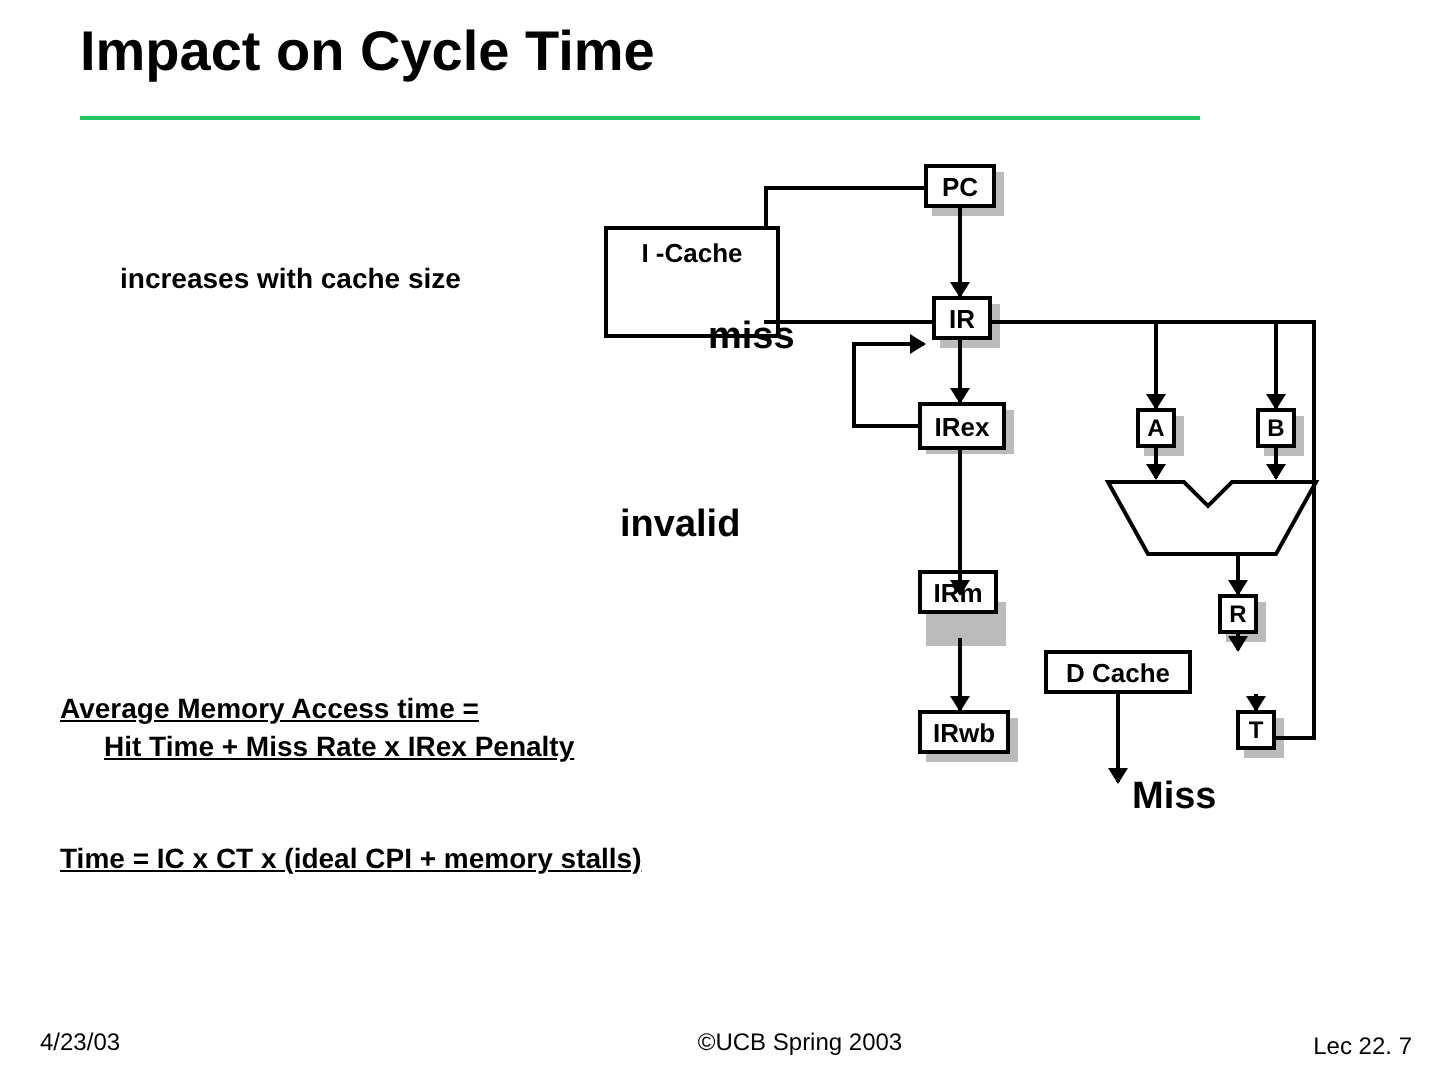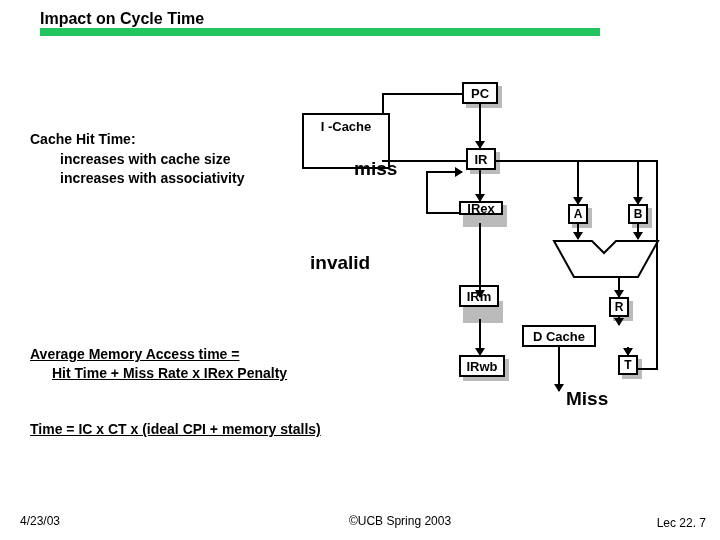--- a/index.html
+++ b/index.html
@@ -3,22 +3,22 @@
 <meta charset="utf-8">
 <style>
   * { box-sizing: border-box; margin: 0; padding: 0; }
   body {
     width: 720px; height: 540px;
     font-family: Arial, Helvetica, sans-serif;
     position: relative; background: #fff; overflow: hidden;
   }
   .title {
     position: absolute; top: 10px; left: 40px;
-    font-size: 16px; font-weight: bold; color: #000;
-    border-bottom: 8px solid #22c55e; padding-bottom: 0;
+    font-size: 28px; font-weight: bold; color: #000;
+    border-bottom: 2px solid #22c55e; padding-bottom: 16px;
     width: 560px;
   }
   .hit-block {
     position: absolute; top: 130px; left: 30px;
     font-size: 14px; font-weight: bold; color: #000;
     line-height: 1.4;
   }
   .hit-block .indent { margin-left: 30px; display: block; }
   .fml {
     position: absolute; font-size: 14px; font-weight: bold;
@@ -62,43 +62,41 @@
     border-top:5px solid transparent; border-bottom:5px solid transparent;
     border-left:8px solid #000;
   }
 </style>
 </head>
 <body>
 
 <div class="title">Impact on Cycle Time</div>
 
 <div class="hit-block">
-  <span>Cache Hit Time:</span>
   <span class="indent">increases with cache size</span>
-  <span class="indent">increases with associativity</span>
 </div>
 
 <div class="shadow" style="top:86px;left:466px;width:36px;height:22px"></div>
 <div class="borderbox" style="top:82px;left:462px;width:36px;height:22px">
     <span>PC</span>
   </div>
 
 <div class="borderbox" style="top:113px;left:302px;width:88px;height:56px">
     <span style="position:absolute;top:4px">I -Cache</span>
   </div>
 
 <div class="lbl" style="top:158px;left:354px">miss</div>
 
 <div class="shadow" style="top:152px;left:470px;width:30px;height:22px"></div>
 <div class="borderbox" style="top:148px;left:466px;width:30px;height:22px">
     <span>IR</span>
   </div>
 
 <div class="shadow" style="top:205px;left:463px;width:44px;height:22px"></div>
-<div class="borderbox" style="top:201px;left:459px;width:44px;height:14px">
+<div class="borderbox" style="top:201px;left:459px;width:44px;height:24px">
     <span>IRex</span>
   </div>
 
 <div class="shadow" style="top:208px;left:572px;width:20px;height:20px"></div>
 <div class="borderbox" style="top:204px;left:568px;width:20px;height:20px;font-size:12px">
     <span>A</span>
   </div>
 <div class="shadow" style="top:208px;left:632px;width:20px;height:20px"></div>
 <div class="borderbox" style="top:204px;left:628px;width:20px;height:20px;font-size:12px">
     <span>B</span>

